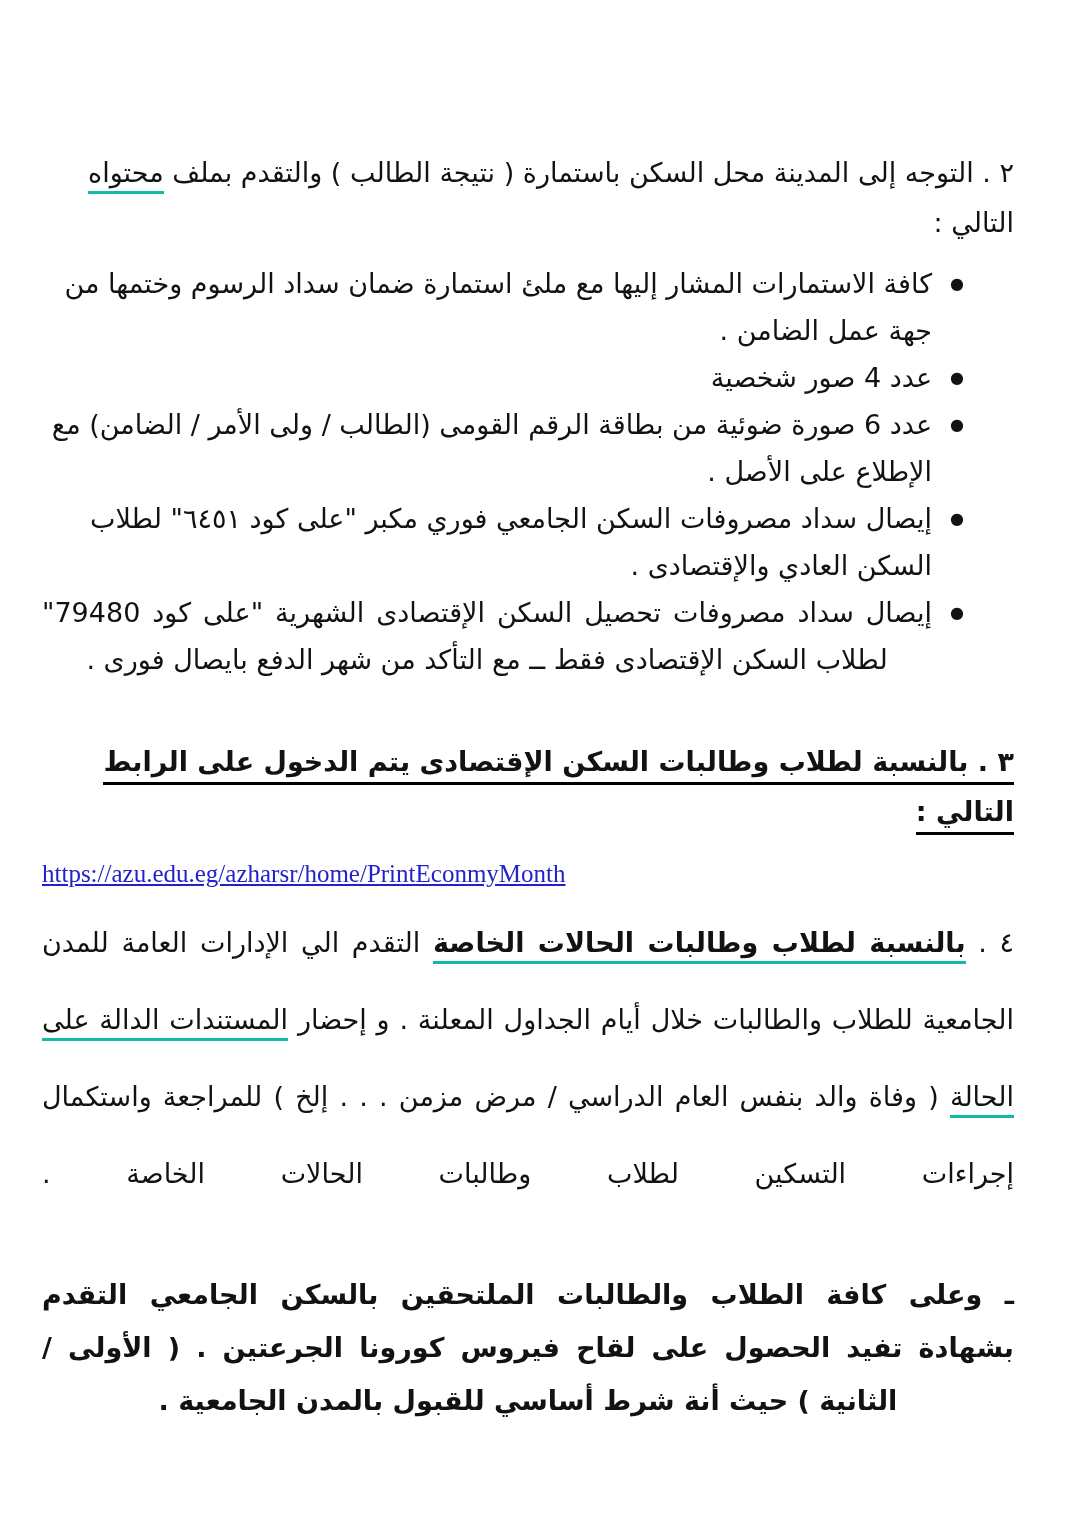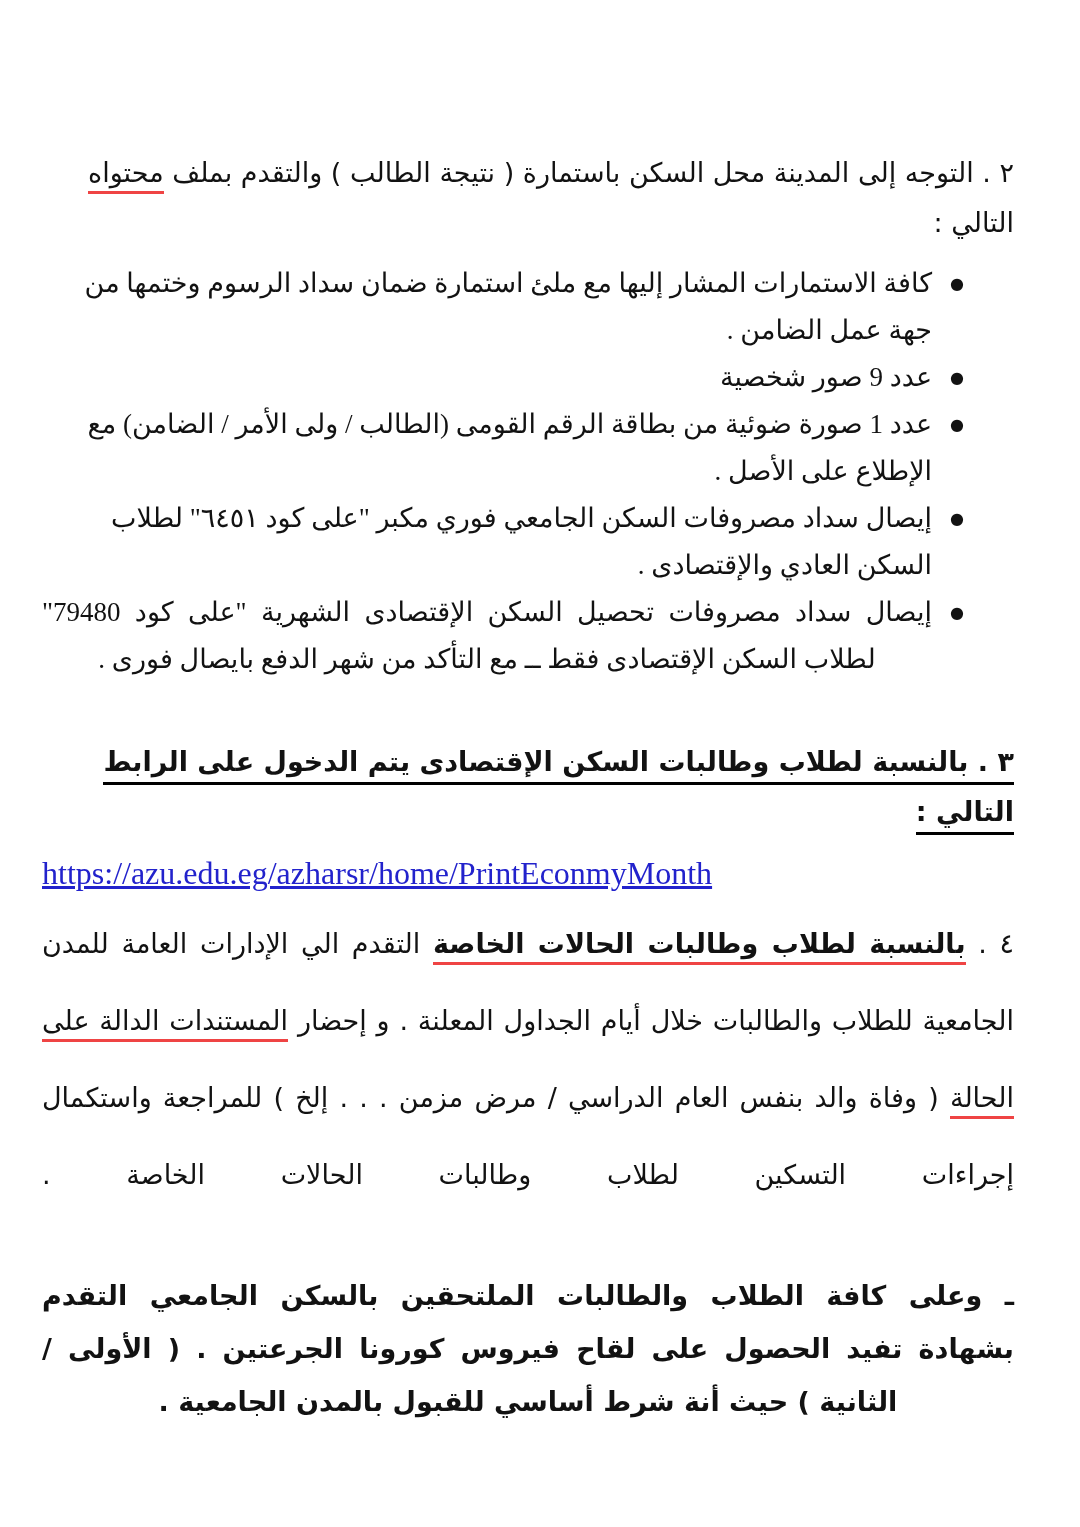--- a/index.html
+++ b/index.html
@@ -33,48 +33,48 @@
     align-items: flex-start;
     gap: 18px;
     padding-right: 50px;
     line-height: 47px;
   }
   .bullet-dot {
     flex: 0 0 auto;
     font-size: 16px;
     line-height: 47px;
   }
-  .bullet-text { flex: 1 1 auto; font-family: Liberation Serif, serif; }
+  .bullet-text { flex: 1 1 auto; }
   .center-last {
     text-align: justify;
     text-align-last: center;
   }
   .item3-heading {
     font-weight: bold;
     line-height: 50px;
     margin-top: 54px;
   }
   .u-full {
     border-bottom: 3px solid #000;
     padding-bottom: 5px;
   }
   .u {
-    border-bottom: 3px solid #ef4444;
+    border-bottom: 3px solid #14b8a6;
     padding-bottom: 3px;
   }
   .bold { font-weight: bold; }
   .url-line {
     direction: ltr;
     text-align: left;
     margin-top: 14px;
     line-height: 44px;
   }
   .url-line a {
     font-family: "Liberation Serif", serif;
-    font-size: 32px;
+    font-size: 25px;
     color: #2222cc;
     text-decoration: underline;
   }
   .payment-note {
     line-height: 53px;
     margin-top: 44px;
     text-align: justify;
     text-align-last: center;
   }
   .item4-par {
@@ -99,25 +99,25 @@
 
     <p class="item2-heading"><span>٢ . التوجه إلى المدينة محل السكن باستمارة ( نتيجة الطالب ) والتقدم بملف </span><span class="u">محتواه</span><span> التالي :</span></p>
 
     <div>
       <div class="bullet-row">
         <span class="bullet-dot">●</span>
         <span class="bullet-text">كافة الاستمارات المشار إليها مع ملئ استمارة ضمان سداد الرسوم وختمها من جهة عمل الضامن .</span>
       </div>
       <div class="bullet-row">
         <span class="bullet-dot">●</span>
-        <span class="bullet-text">عدد 9 صور شخصية</span>
+        <span class="bullet-text">عدد 4 صور شخصية</span>
       </div>
       <div class="bullet-row">
         <span class="bullet-dot">●</span>
-        <span class="bullet-text">عدد 1 صورة ضوئية من بطاقة الرقم القومى (الطالب / ولى الأمر / الضامن) مع الإطلاع على الأصل .</span>
+        <span class="bullet-text">عدد 6 صورة ضوئية من بطاقة الرقم القومى (الطالب / ولى الأمر / الضامن) مع الإطلاع على الأصل .</span>
       </div>
       <div class="bullet-row">
         <span class="bullet-dot">●</span>
         <span class="bullet-text">إيصال سداد مصروفات السكن الجامعي فوري مكبر "على كود ٦٤٥١" لطلاب السكن العادي والإقتصادى .</span>
       </div>
       <div class="bullet-row">
         <span class="bullet-dot">●</span>
         <span class="bullet-text center-last">إيصال سداد مصروفات تحصيل السكن الإقتصادى الشهرية "على كود 79480" لطلاب السكن الإقتصادى فقط ــ مع التأكد من شهر الدفع بايصال فورى .</span>
       </div>
     </div>

